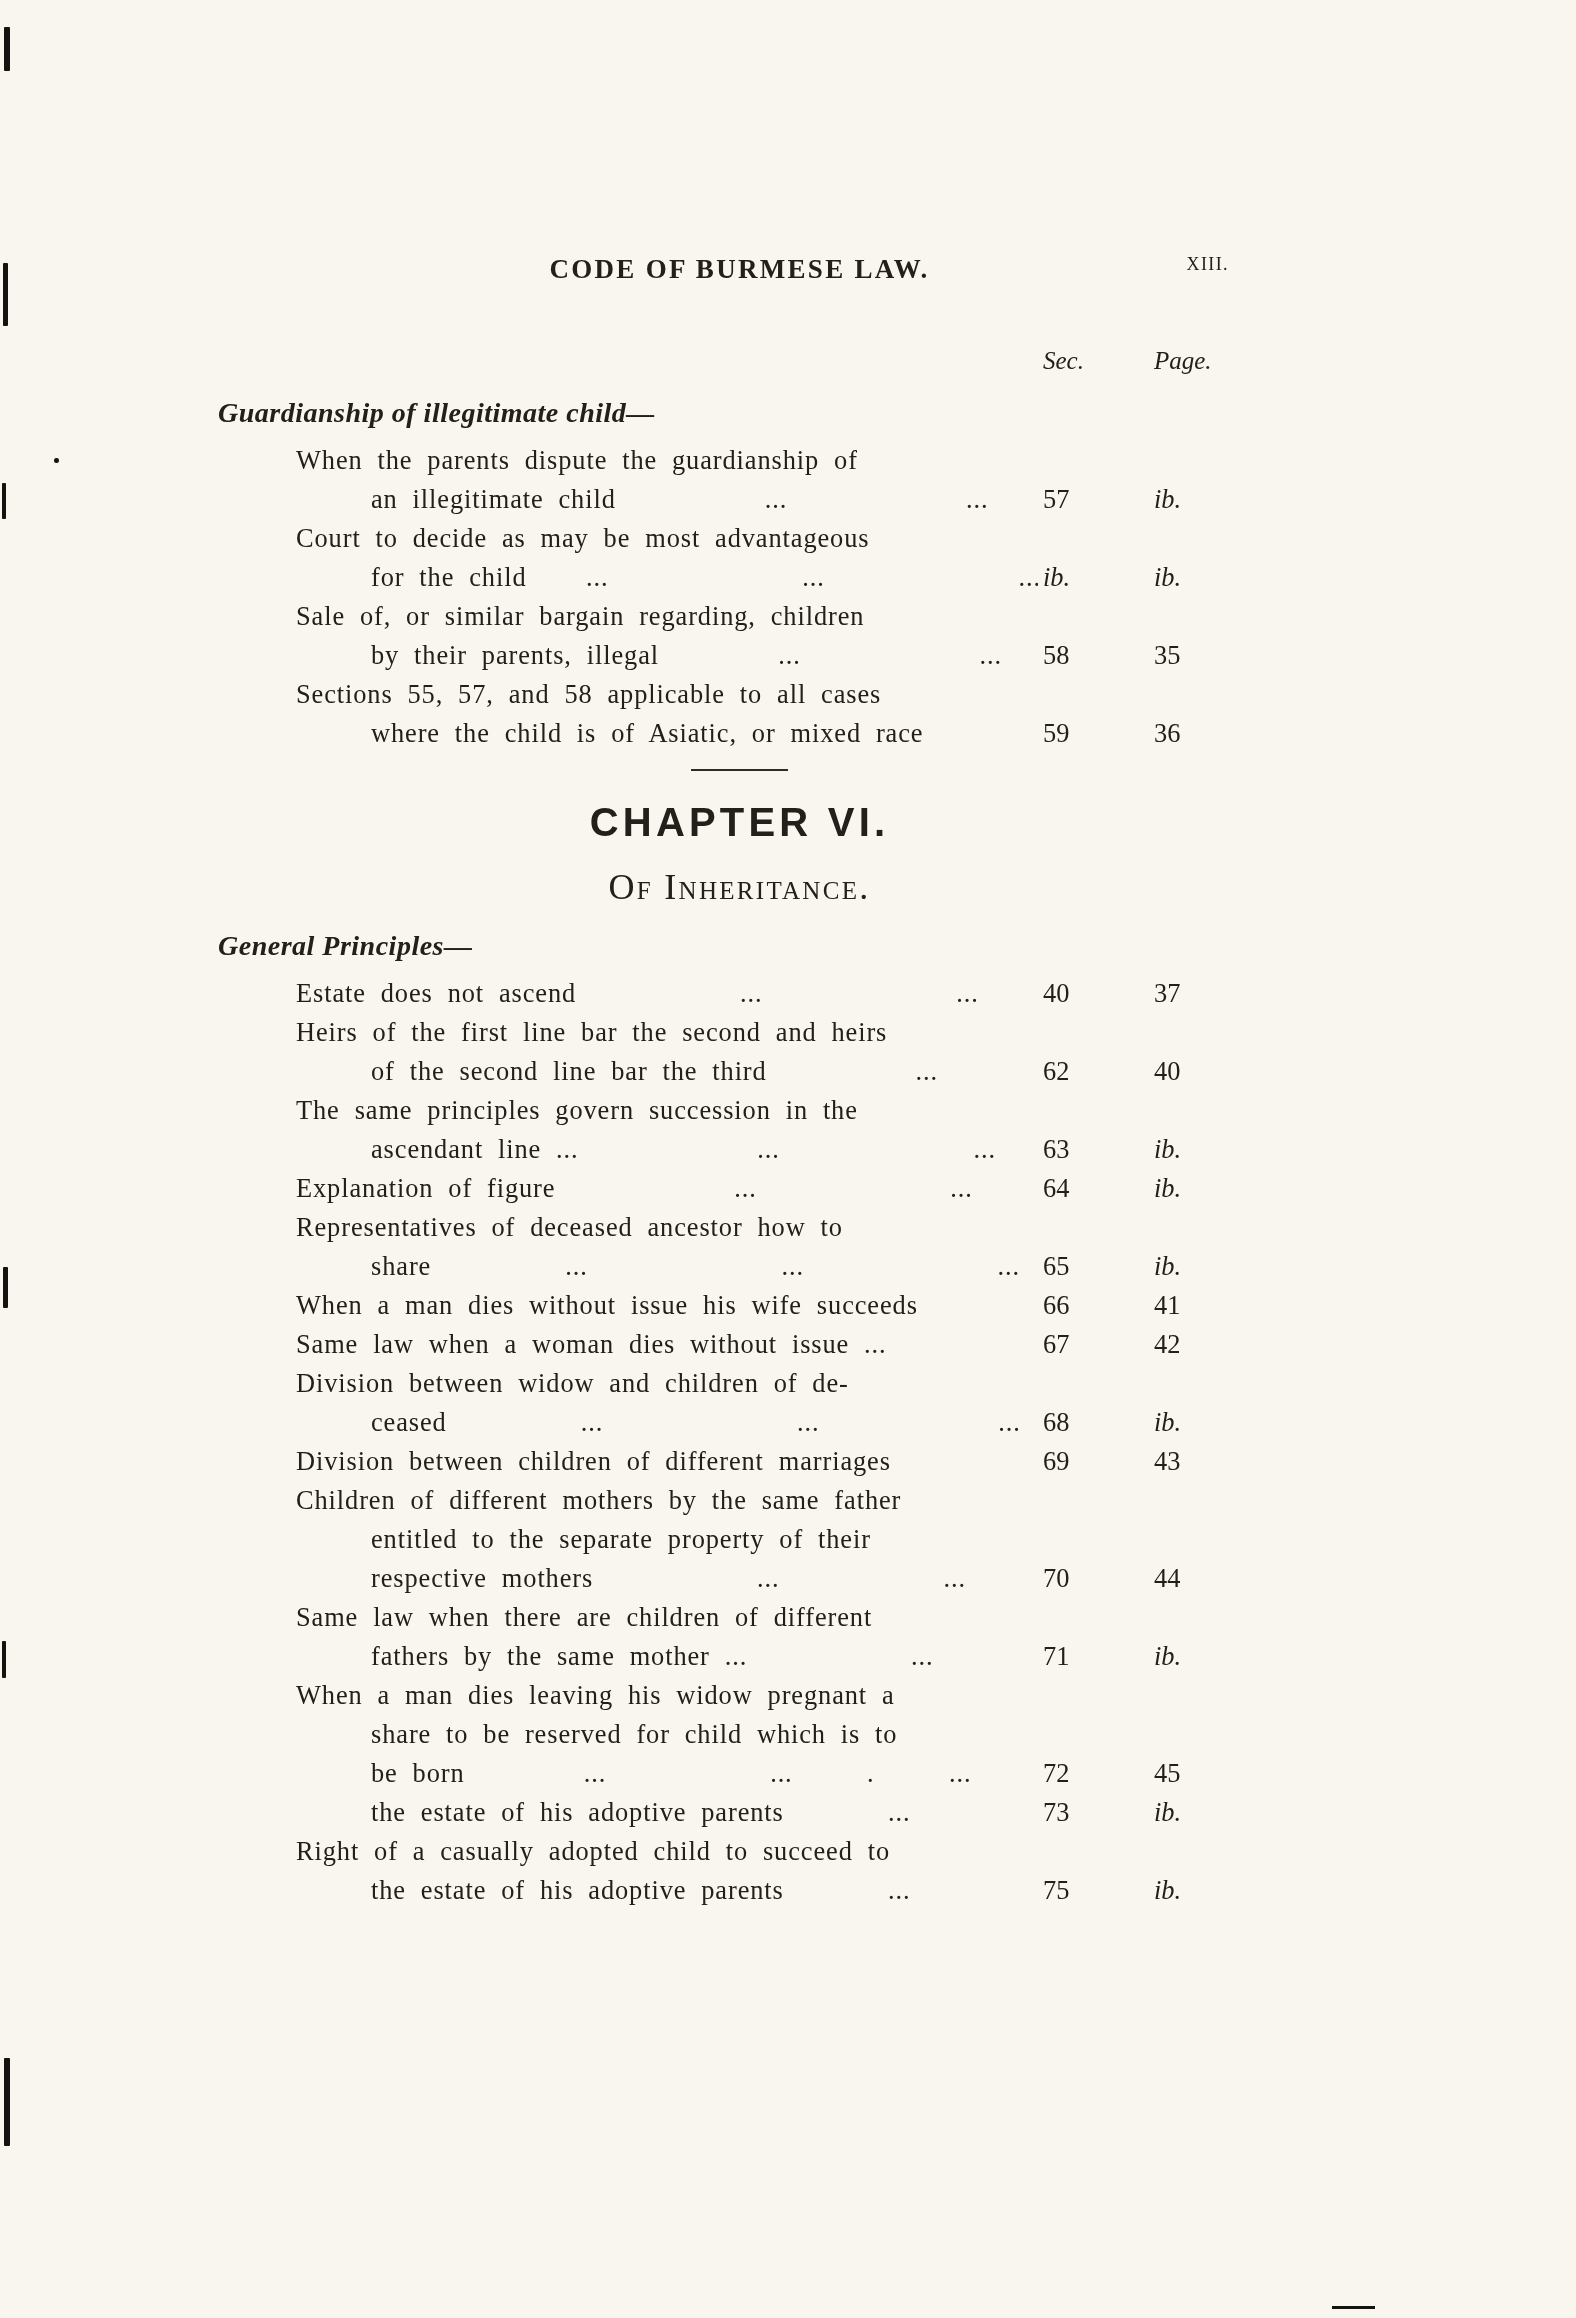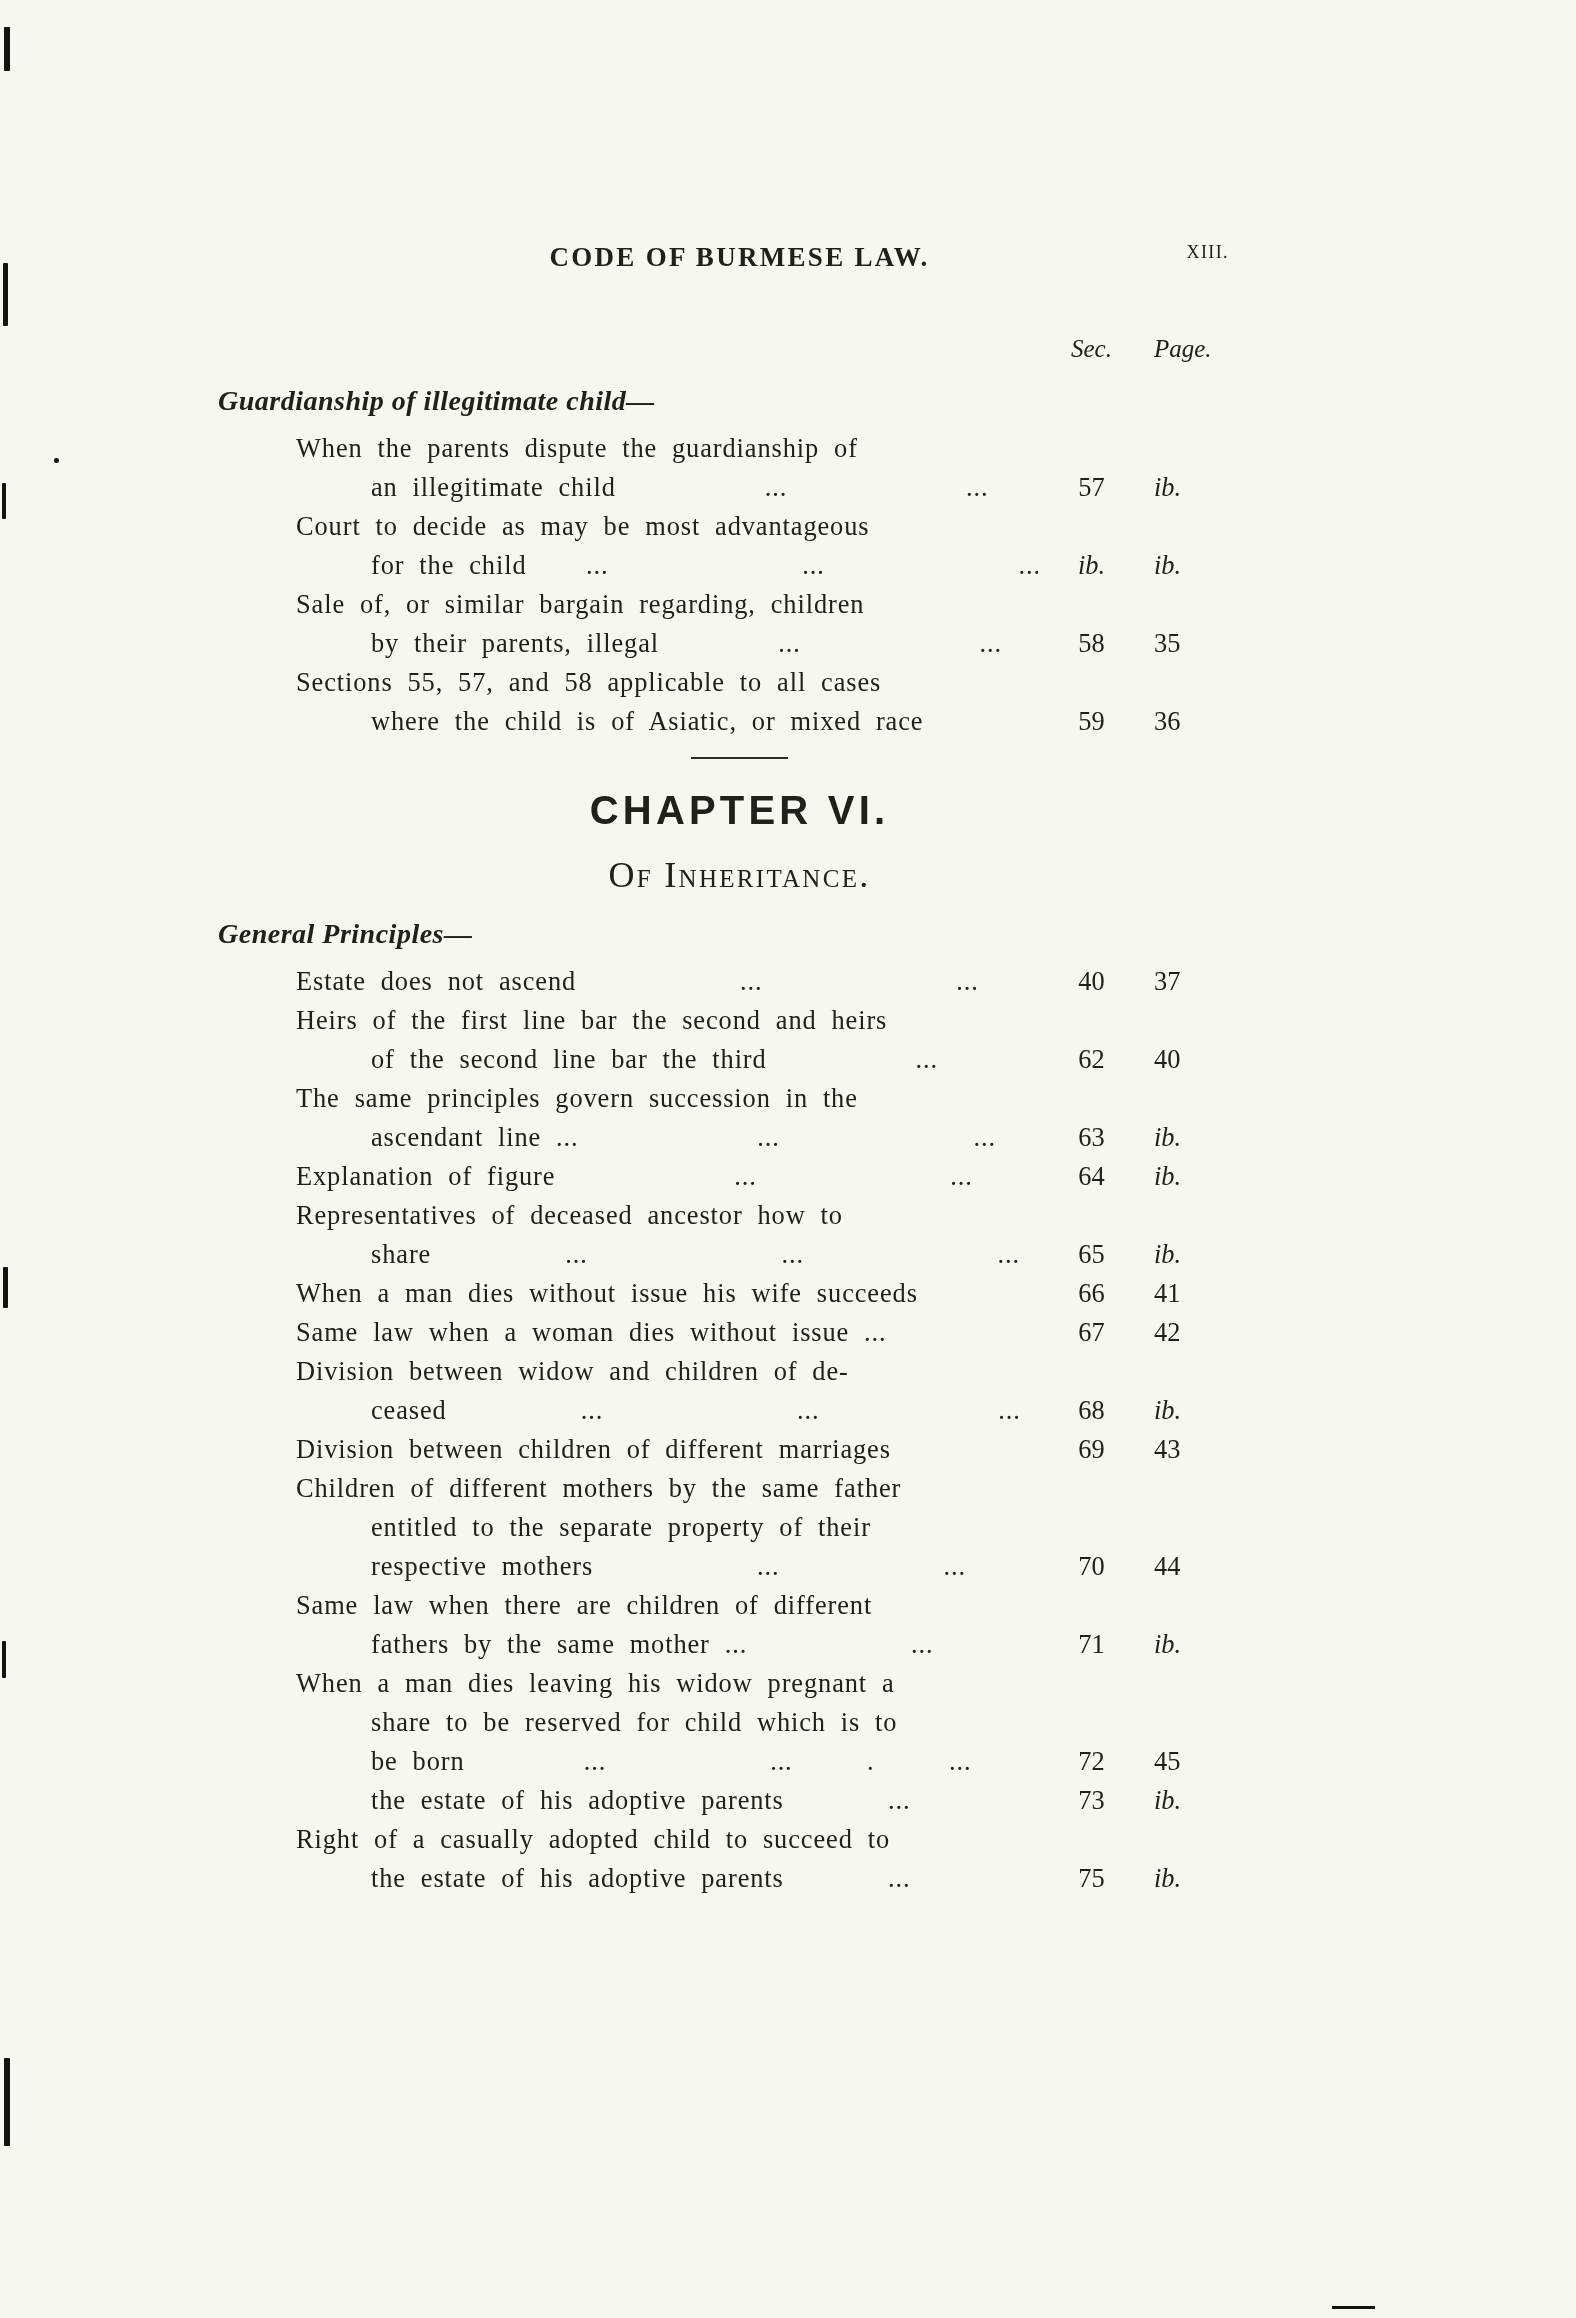--- a/index.html
+++ b/index.html
@@ -21,21 +21,21 @@
   .a3 { left: 1.9px;  top: 483px; width: 4.6px; height: 36px; }
   .a4 { left: 2.8px;  top: 1267px; width: 5.6px; height: 41px; }
   .a5 { left: 1.9px;  top: 1641px; width: 4.6px; height: 37px; }
   .a6 { left: 3.7px;  top: 2058px; width: 6.5px; height: 88px; }
   .a7 { left: 1332px; top: 2306px; width: 43px; height: 3.2px; border-radius: 0; }
   .a8 { left: 54px; top: 458px; width: 4.6px; height: 4.6px; border-radius: 50%; }
 
   .content {
     position: absolute;
     left: 218px;
-    top: 242px;
+    top: 254px;
     width: 1043px;
   }
 
   .header-row { position: relative; height: 37px; }
   .header-title {
     text-align: center;
     font-weight: bold;
     font-size: 27px;
     letter-spacing: 2.3px;
   }
@@ -74,21 +74,21 @@
   .line-text {
     flex: 1;
     white-space: pre;
     overflow: hidden;
     letter-spacing: 0.9px;
     word-spacing: 7.4px;
   }
   .indent-first { padding-left: 78px; }
   .indent-cont  { padding-left: 153px; }
 
-  .cell-sec  { width: 97px; padding-left: 4.6px; text-align: center; }
+  .cell-sec  { width: 97px; padding-left: 4.6px; }
   .cell-page { width: 107px; padding-left: 14px; }
   .ital { font-style: italic; }
 
   .chapter-block { text-align: center; margin-top: 16px; }
   .chapter-rule {
     width: 97px; height: 1.9px;
     background: #2e2a25;
     margin: 0 auto 29px auto;
   }
   .chapter-title {

